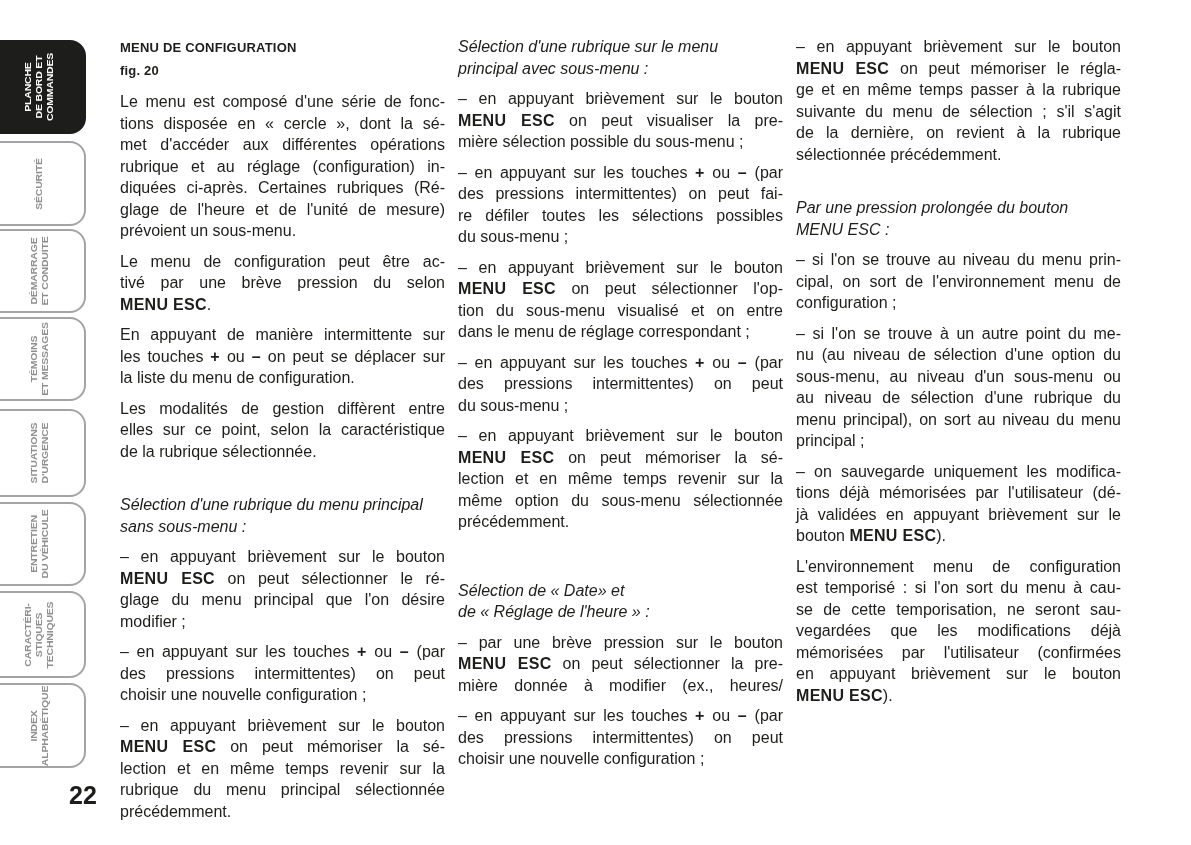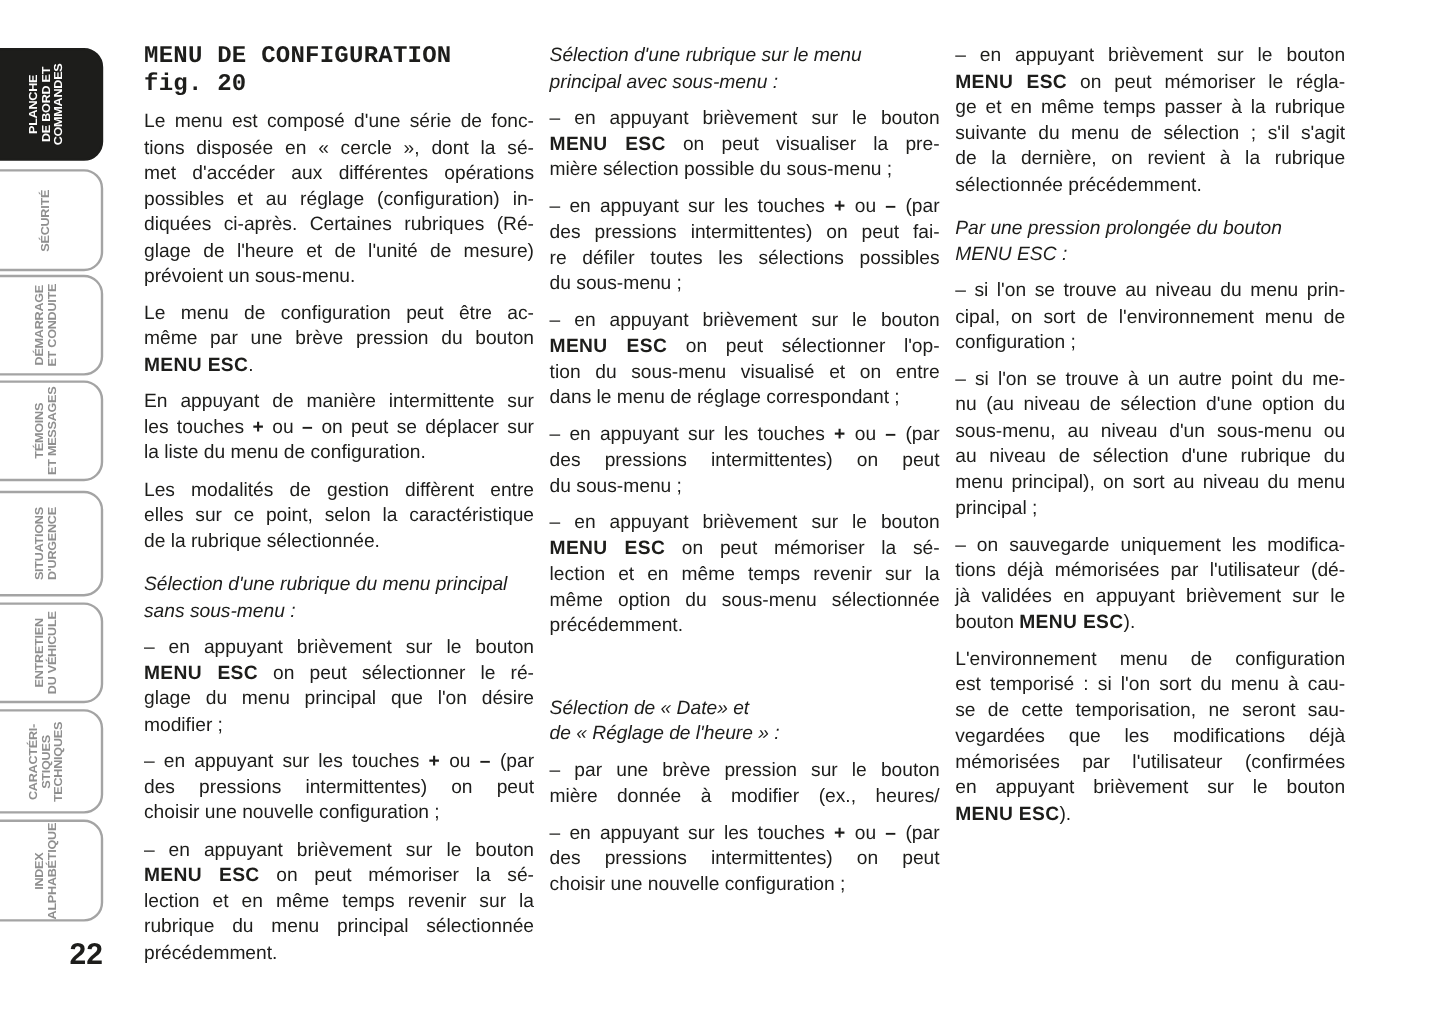--- a/index.html
+++ b/index.html
@@ -21,36 +21,36 @@
   .tab.active{background:var(--tab-bg,#1d1d1b);border-color:var(--tab-bg,#1d1d1b);}
   .tab-label{
     position:absolute;top:50%;left:56%;
     transform:translate(-50%,-50%) rotate(-90deg) scaleY(.92);
     font-weight:700;font-size:10.5px;line-height:11.5px;
     letter-spacing:-0.2px;text-align:center;white-space:nowrap;
     color:var(--tab-text,#8f8f8f);
   }
   .tab.active .tab-label{color:#ffffff;}
   #page-number{
-    position:absolute;left:58px;top:781px;
+    position:absolute;left:69px;top:781px;
     font-weight:700;font-size:25px;color:#1d1d1b;
   }
   
   #content{
     position:absolute;left:120px;top:36px;width:1010px;
     display:flex;
   }
   .col{width:325px;flex:0 0 325px;}
   .col + .col{margin-left:13px;}
   .blk{margin:0;}
   .blk + .blk{margin-top:9px;}
   .blk.italic{font-style:italic;}
-  .blk.italic:not(:first-child){margin-top:15px;}
+  .blk.italic:not(:first-child){margin-top:32px;}
   .blk.gap-lg{margin-top:47px !important;}
-  .blk.heading{font-weight:700;font-size:20px;line-height:23px;letter-spacing:.2px;margin-bottom:8px;font-family:Liberation Mono, monospace;}
+  .blk.heading{font-weight:700;font-size:13px;line-height:23px;letter-spacing:.2px;margin-bottom:8px;}
   .ln{font-size:16px;line-height:21.5px;text-align:left;}
   .ln.jf{text-align:justify;text-align-last:justify;}
   .heading .ln{font-size:inherit;line-height:inherit;text-align:left !important;text-align-last:auto;}
   b{font-weight:700;letter-spacing:.3px;}
 </style>
 </head>
 <body style="--tab-bg: #1d1d1b; --tab-border: #a4a4a4; --tab-text: #8f8f8f; --body-text: #1d1d1b;">
 
 <div id="sidebar">
     <div class="tab active" style="top: 40px; height: 94px;">
@@ -84,28 +84,28 @@
 <div id="content">
     <div class="col">
       <div class="blk heading">
         <div class="ln">MENU DE CONFIGURATION</div>
         <div class="ln">fig. 20</div>
       </div>
       <div class="blk para">
         <div class="ln jf">Le menu est composé d'une série de fonc-</div>
         <div class="ln jf">tions disposée en « cercle », dont la sé-</div>
         <div class="ln jf">met d'accéder aux différentes opérations</div>
-        <div class="ln jf">possibles et au réglage (configuration) in-</div>
+        <div class="ln jf">rubrique et au réglage (configuration) in-</div>
         <div class="ln jf">diquées ci-après. Certaines rubriques (Ré-</div>
         <div class="ln jf">glage de l'heure et de l'unité de mesure)</div>
         <div class="ln">prévoient un sous-menu.</div>
       </div>
       <div class="blk para">
         <div class="ln jf">Le menu de configuration peut être ac-</div>
-        <div class="ln jf">même par une brève pression du bouton</div>
+        <div class="ln jf">tivé par une brève pression du selon</div>
         <div class="ln"><b>MENU ESC</b>.</div>
       </div>
       <div class="blk para">
         <div class="ln jf">En appuyant de manière intermittente sur</div>
         <div class="ln jf">les touches <b>+</b> ou <b>–</b> on peut se déplacer sur</div>
         <div class="ln">la liste du menu de configuration.</div>
       </div>
       <div class="blk para">
         <div class="ln jf">Les modalités de gestion diffèrent entre</div>
         <div class="ln jf">elles sur ce point, selon la caractéristique</div>
@@ -167,20 +167,21 @@
         <div class="ln jf">lection et en même temps revenir sur la</div>
         <div class="ln jf">même option du sous-menu sélectionnée</div>
         <div class="ln">précédemment.</div>
       </div>
       <div class="blk para italic gap-lg">
         <div class="ln">Sélection de « Date» et</div>
         <div class="ln">de « Réglage de l'heure » :</div>
       </div>
       <div class="blk para">
         <div class="ln jf">– par une brève pression sur le bouton</div>
+        <div class="ln jf"><b>MENU ESC</b> on peut sélectionner la pre-</div>
         <div class="ln jf">mière donnée à modifier (ex., heures/</div>
       </div>
       <div class="blk para">
         <div class="ln jf">– en appuyant sur les touches <b>+</b> ou <b>–</b> (par</div>
         <div class="ln jf">des pressions intermittentes) on peut</div>
         <div class="ln">choisir une nouvelle configuration ;</div>
       </div>
     </div>
     <div class="col">
       <div class="blk para">

